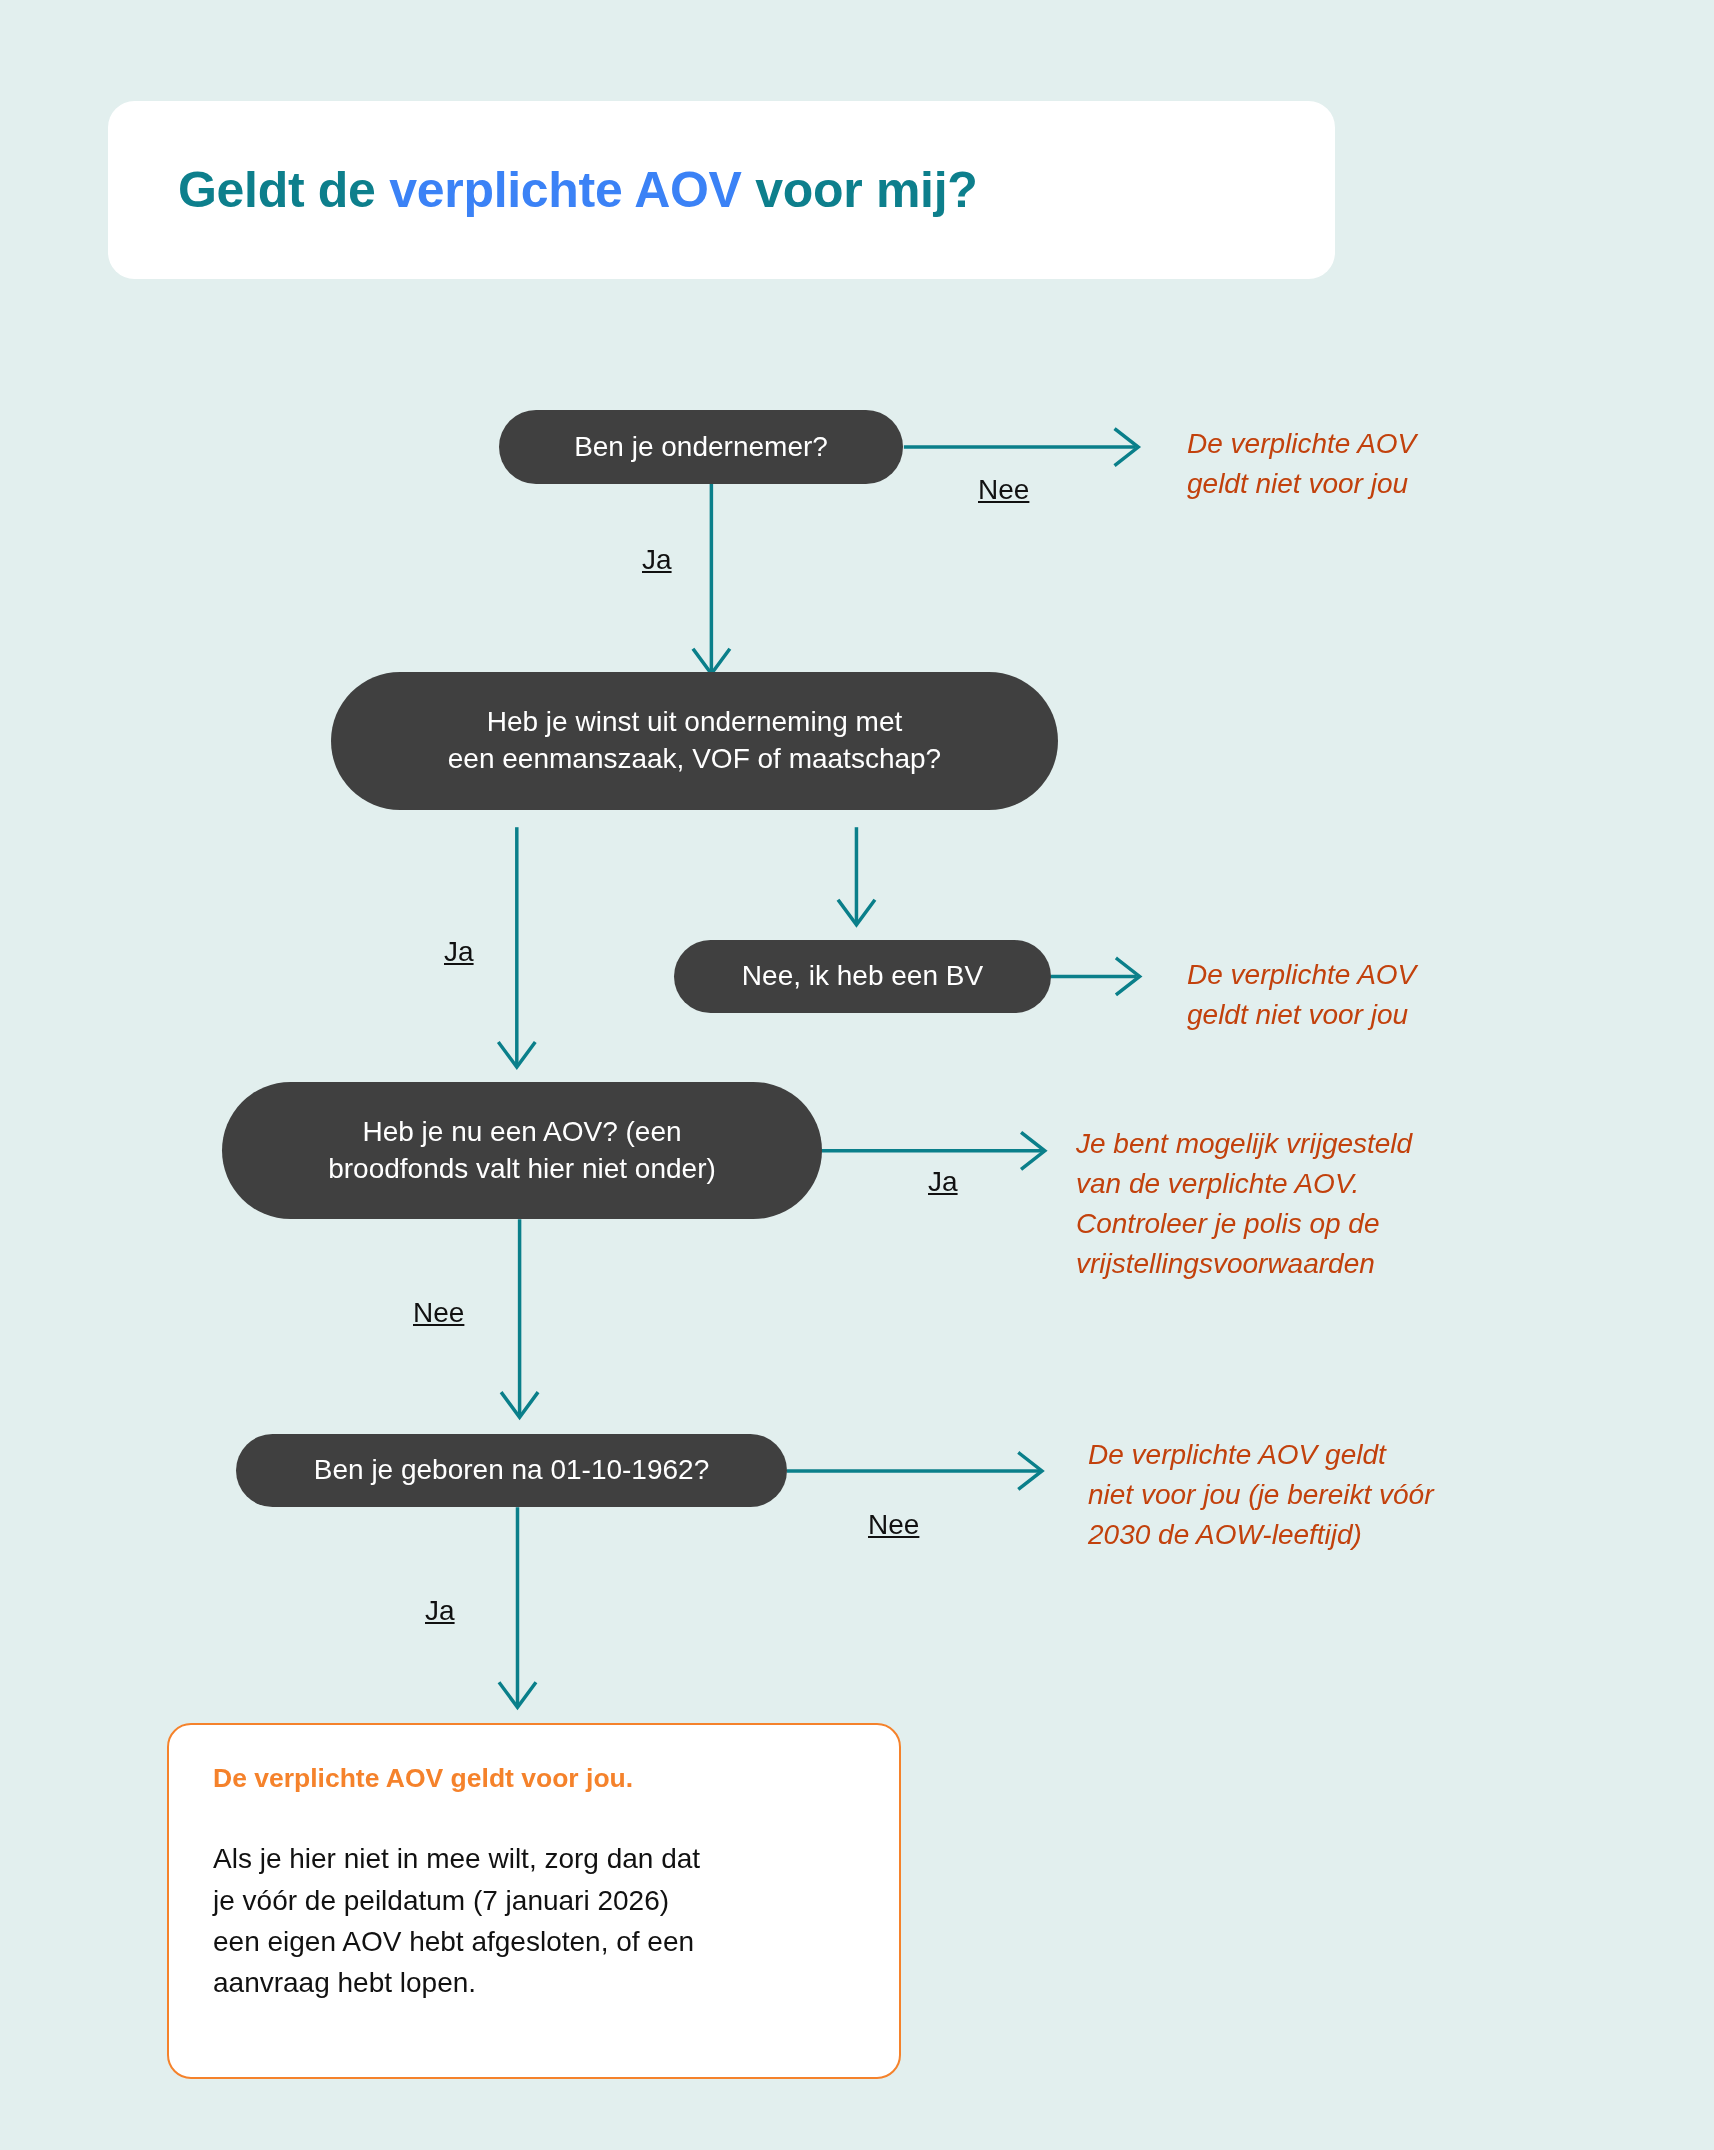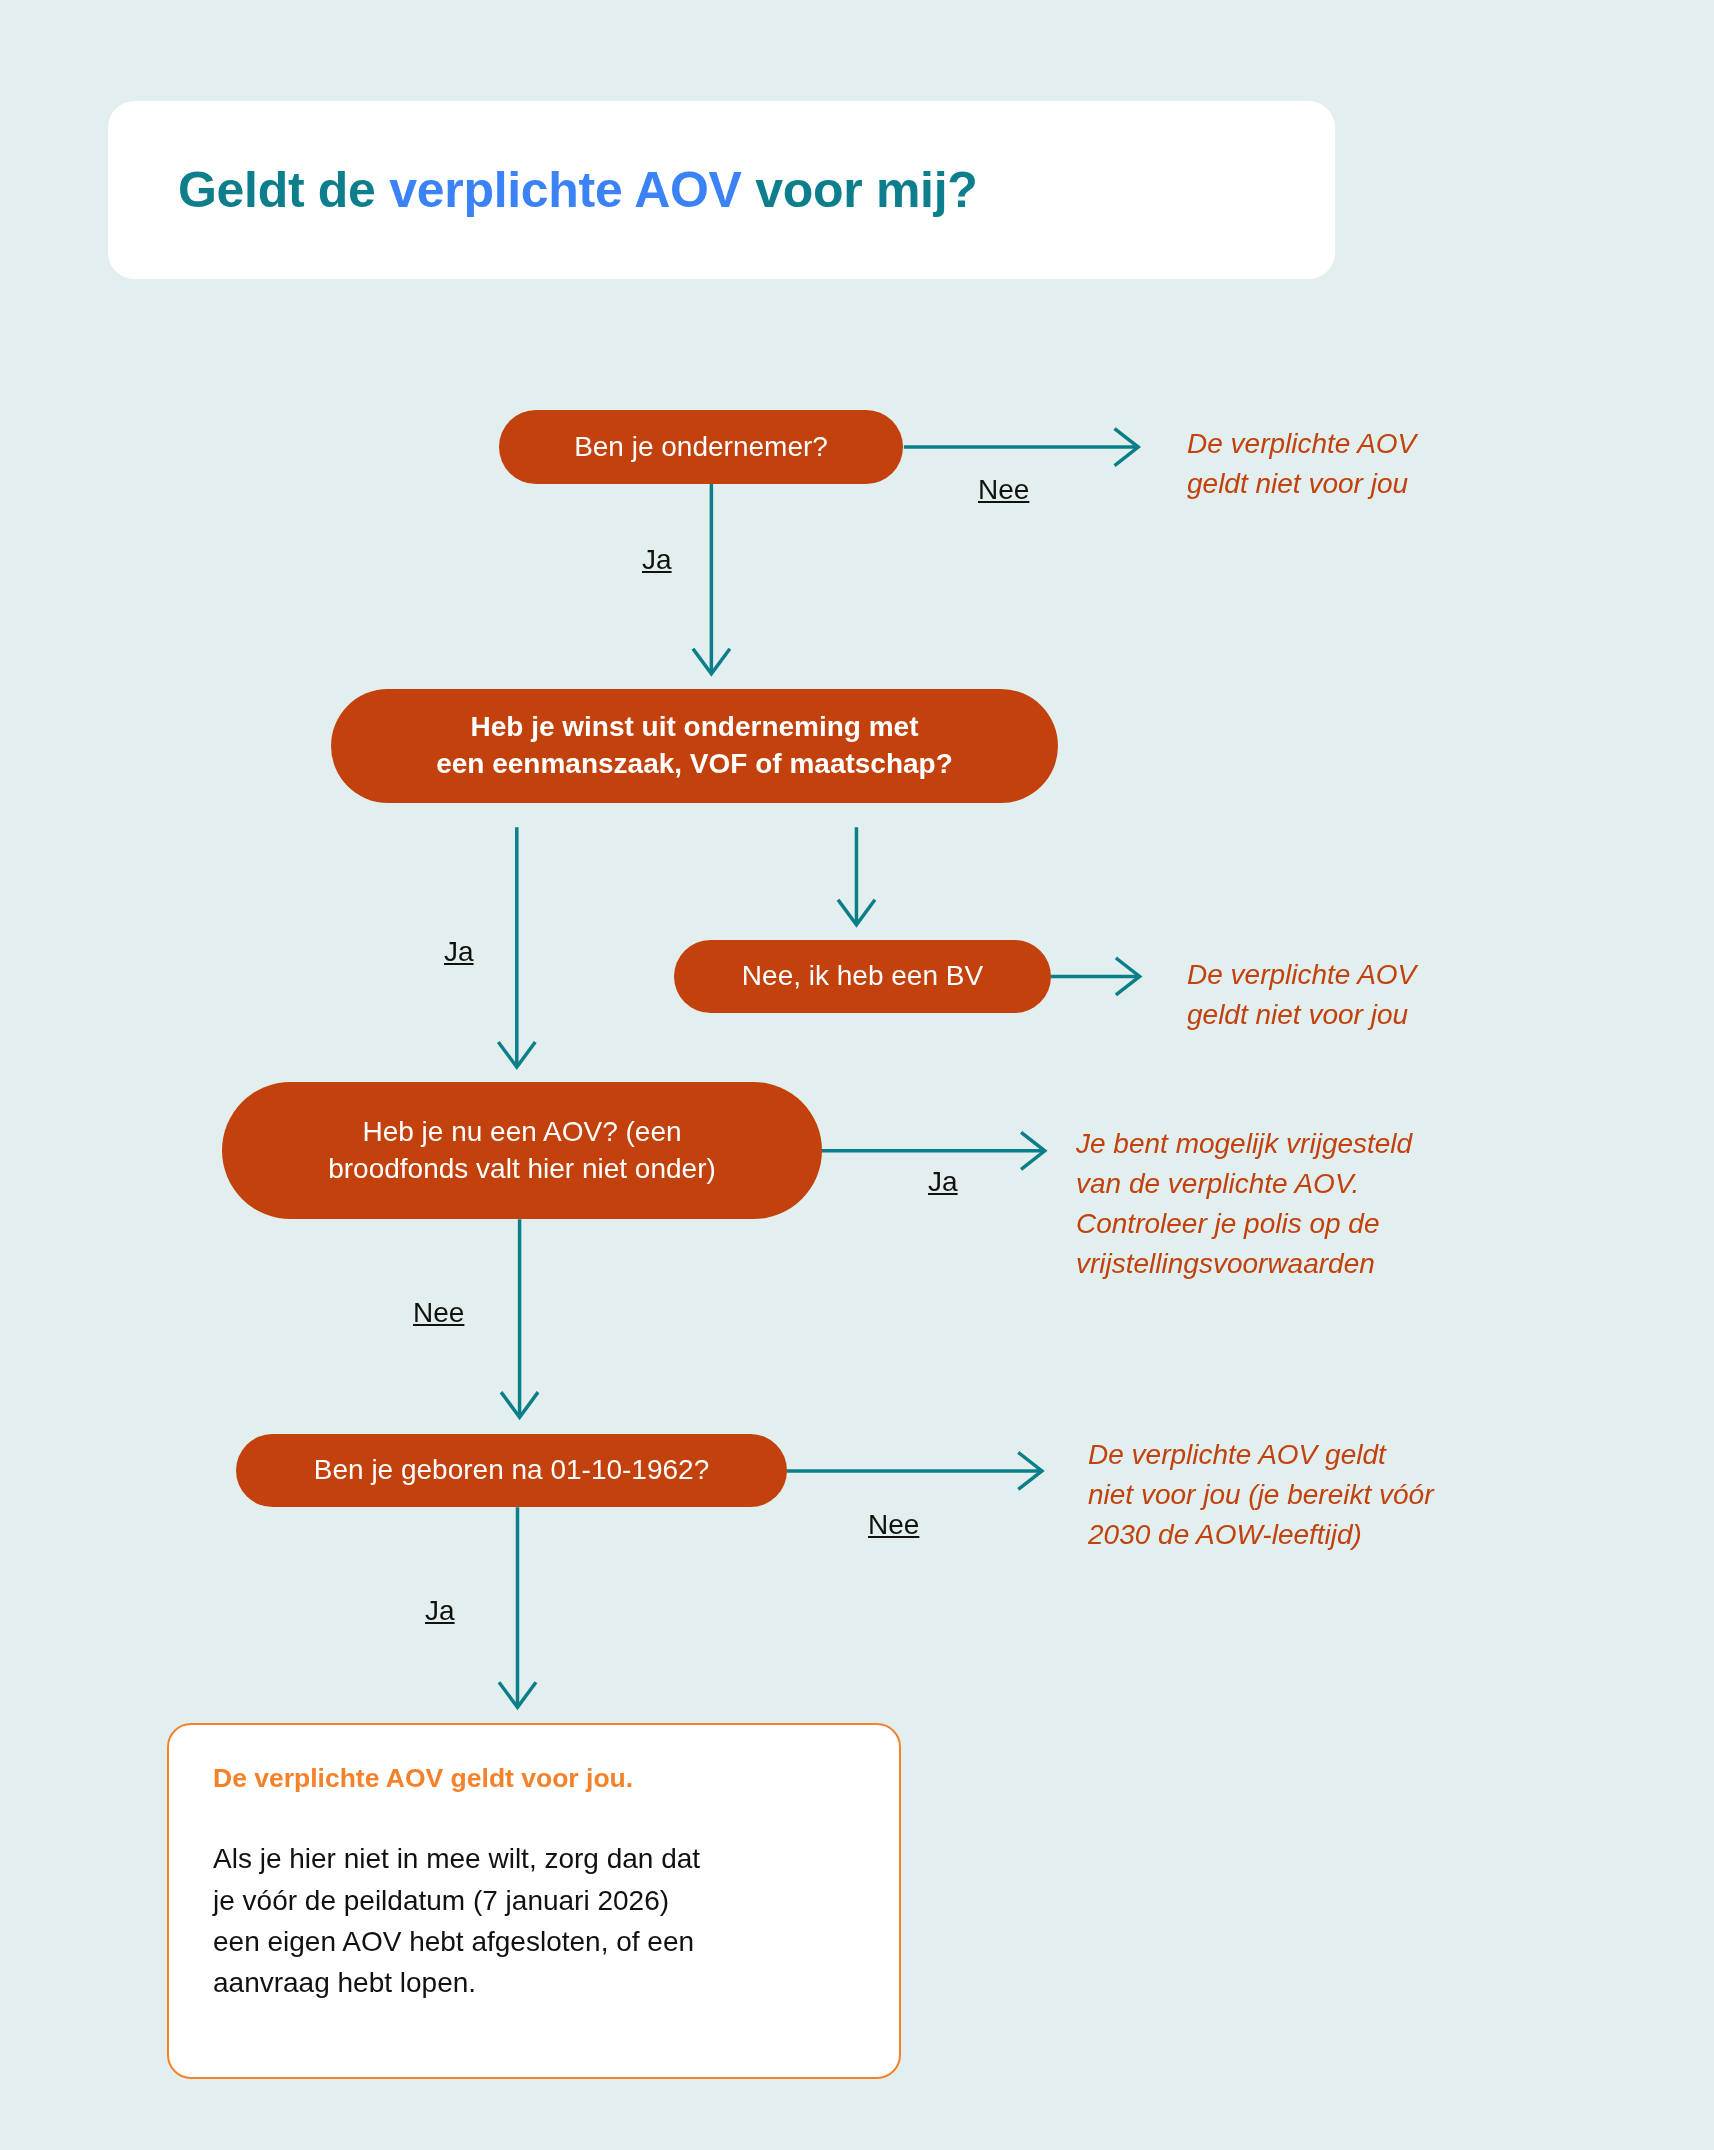--- a/index.html
+++ b/index.html
@@ -41,36 +41,36 @@
     font-weight: bold;
     letter-spacing: -0.3px;
     white-space: nowrap;
     color: #0d7f8c;
   }
   .title-text .hl { color: #3b82f6; }
 
   
   .node {
     position: absolute;
-    background: #c2410c;
+    background: #404040;
     border-radius: 697px;
     box-sizing: border-box;
     display: flex;
     align-items: center;
     justify-content: center;
     color: #ffffff;
     font-size: 28px;
     line-height: 1.32;
     text-align: center;
     padding: 0 32px;
   }
   .node .ln { display: block; white-space: nowrap; }
 
   #node-ondernemer     { left: 499px;  top: 410px;  width: 404px;  height: 74px; }
-  #node-winst          { left: 331px;  top: 689px;  width: 727px; height: 114px; font-weight: bold; }
+  #node-winst          { left: 331px;  top: 672px;  width: 727px; height: 138px; }
   #node-bv             { left: 674px;  top: 940px; width: 377px;  height: 73px; }
   #node-aov            { left: 222px;  top: 1082px; width: 600px;  height: 137px; }
   #node-geboren        { left: 236px;  top: 1434px; width: 551px;  height: 73px; }
 
   
   .outcome {
     position: absolute;
     color: #c2410c;
     font-size: 28px;
     line-height: 1.43;

